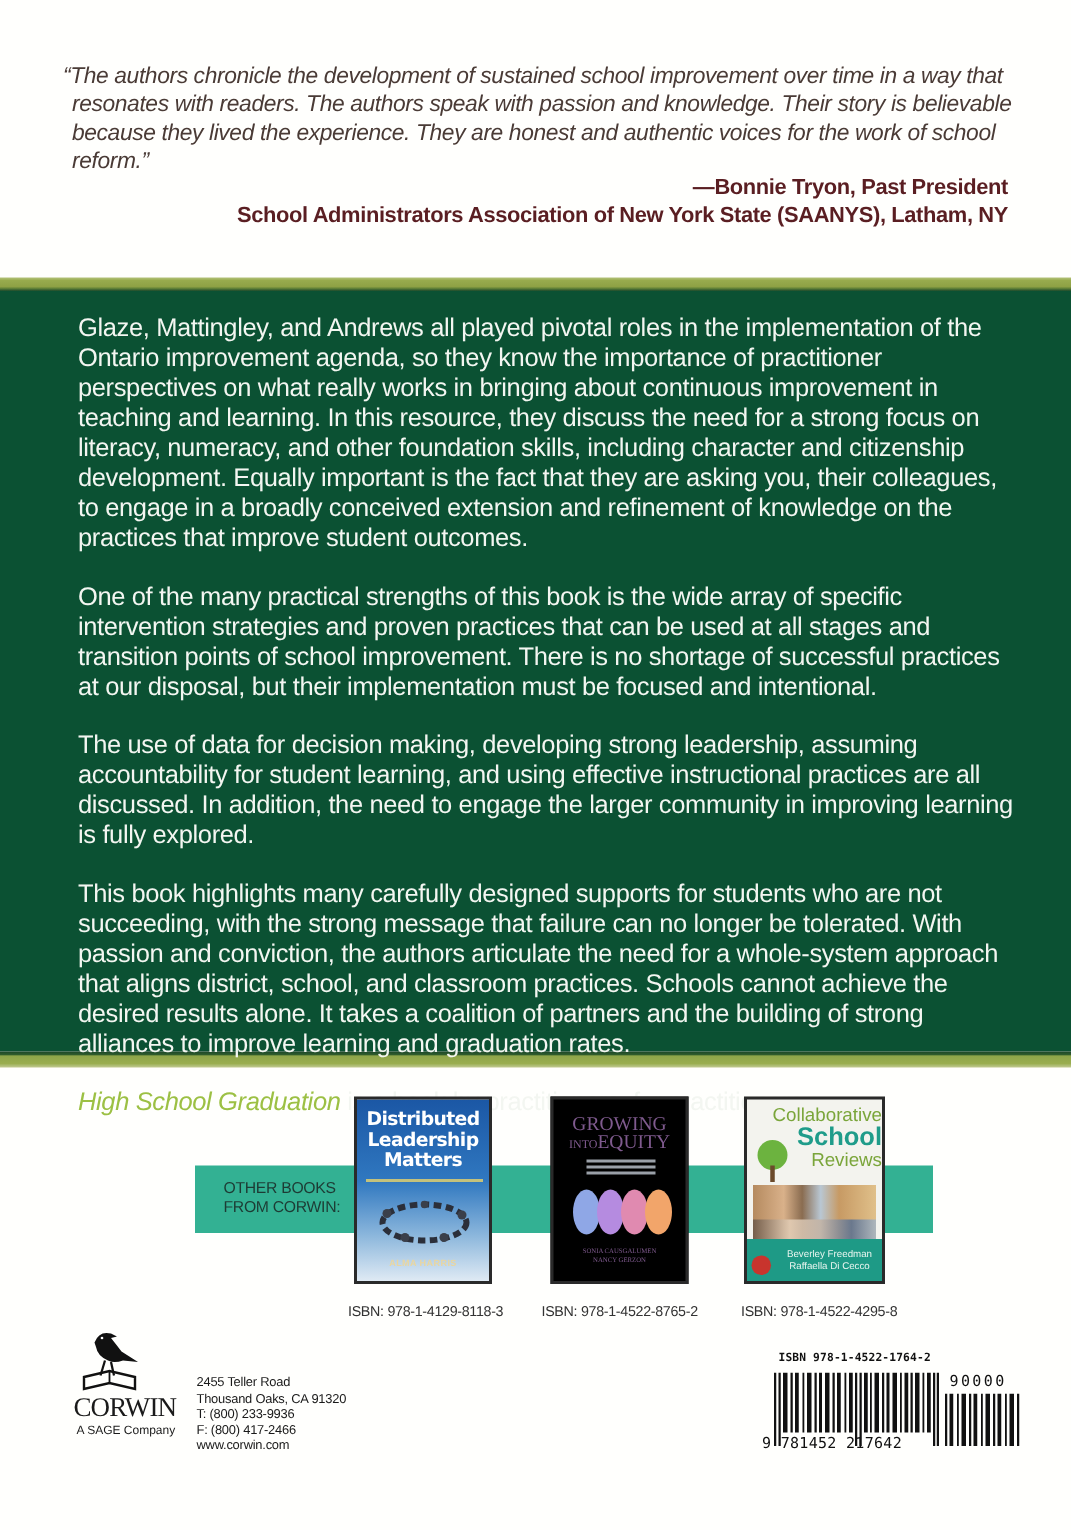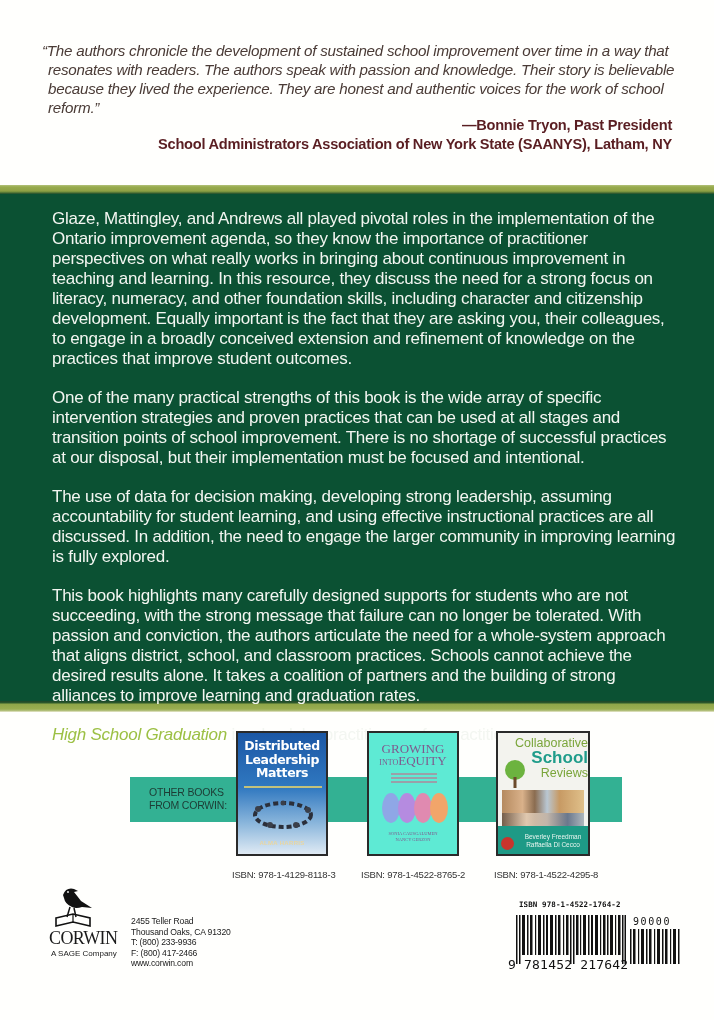--- a/index.html
+++ b/index.html
@@ -50,21 +50,21 @@
   .teal-label {
     position: absolute; left: 149px; top: 786px;
     font-family: "Liberation Sans", sans-serif; font-size: 10.5px; line-height: 12.5px;
     color: #1d3b34; letter-spacing: -0.2px;
   }
   .book {
     position: absolute; top: 731px; width: 92px; height: 125px;
     border: 2px solid #2a2a2a; overflow: hidden;
   }
   .book1 { left: 236px; background: linear-gradient(#1b57a5 0, #3078c0 45%, #8cb7dc 75%, #dfeaf4 100%); }
-  .book2 { left: 367px; background: #5eead4; padding-left: 36px; }
+  .book2 { left: 367px; background: #000000; padding-left: 36px; }
   .book3 { left: 496px; background: #f3f3ee; width: 94px; }
 
   .b1-title {
     position: absolute; left: 0; top: 6px; width: 100%; text-align: center;
     color: #fff; font-weight: bold; font-size: 12.5px; line-height: 13.5px;
     font-family: "DejaVu Sans", sans-serif; letter-spacing: -0.4px;
   }
   .b1-sub { position: absolute; left: 6px; top: 53px; width: 78px; height: 2px; background: #e8d36a; opacity: .8; }
   .b1-divers { position: absolute; left: 10px; top: 62px; width: 70px; height: 40px; }
   .b1-author {
@@ -118,21 +118,21 @@
   }
 
   
   .isbn-top { position: absolute; left: 519px; top: 900px; font-family: "DejaVu Sans Mono", monospace;
     font-size: 7.5px; color: #111; letter-spacing: 0.1px; font-weight: bold; }
   .barcode { position: absolute; left: 516px; top: 915px; width: 110px; height: 49px; }
   .price-code { position: absolute; left: 633px; top: 916px; font-family: "DejaVu Sans Mono", monospace;
     font-size: 10px; color: #111; letter-spacing: 1.6px; }
   .barcode2 { position: absolute; left: 630px; top: 929px; width: 50px; height: 35px; }
   .ean-digits { position: absolute; left: 508px; top: 957px; font-family: "DejaVu Sans Mono", monospace;
-    font-size: 13px; color: #111; letter-spacing: 0.2px; background: transparent; }
+    font-size: 10px; color: #111; letter-spacing: 0.2px; background: transparent; }
 </style>
 </head>
 <body>
 
 <div class="quote">
   <p>“The authors chronicle the development of sustained school improvement over time in a way that resonates with readers. The authors speak with passion and knowledge. Their story is believable because they lived the experience. They are honest and authentic voices for the work of school reform.”</p>
 </div>
 <div class="attribution">
   <div>—Bonnie Tryon, Past President</div>
   <div>School Administrators Association of New York State (SAANYS), Latham, NY</div>

